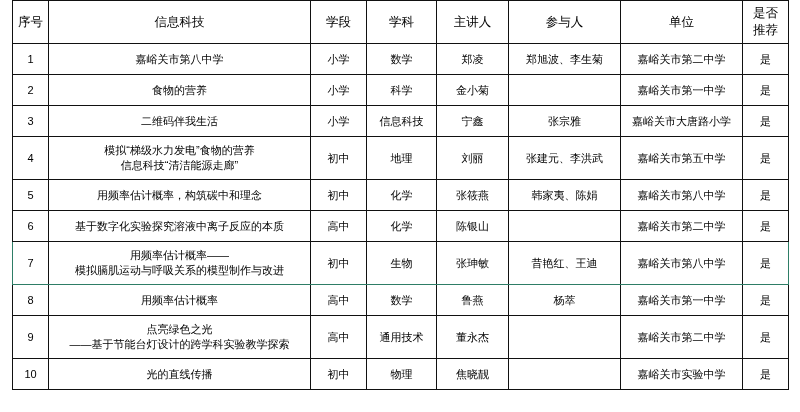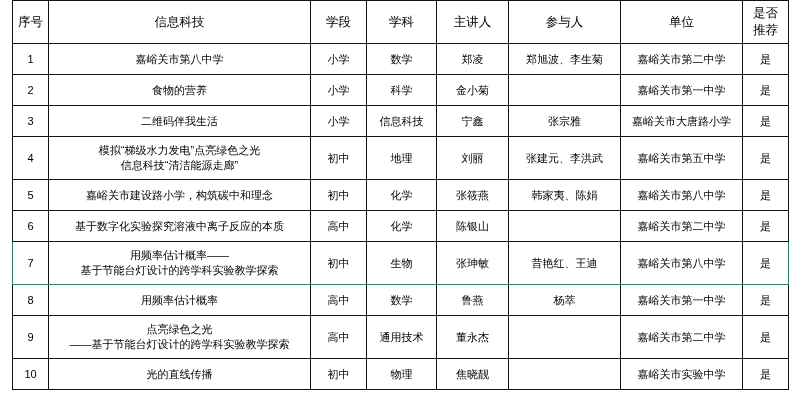--- a/index.html
+++ b/index.html
@@ -146,51 +146,51 @@
           <td class="col-name name-cell"><span>二维码伴我生活</span></td>
           <td class="col-stage">小学</td>
           <td class="col-subject">信息科技</td>
           <td class="col-speaker">宁鑫</td>
           <td class="col-participants">张宗雅</td>
           <td class="col-unit">嘉峪关市大唐路小学</td>
           <td class="col-rec">是</td>
         </tr>
         <tr class="tall">
           <td class="col-seq">4</td>
-          <td class="col-name name-cell"><span>模拟“梯级水力发电”点亮绿色之光</span><span class="l2">信息科技“清洁能源走廊”</span></td>
+          <td class="col-name name-cell"><span>模拟“梯级水力发电”食物的营养</span><span class="l2">信息科技“清洁能源走廊”</span></td>
           <td class="col-stage">初中</td>
           <td class="col-subject">地理</td>
           <td class="col-speaker">刘丽</td>
           <td class="col-participants">张建元、李洪武</td>
           <td class="col-unit">嘉峪关市第五中学</td>
           <td class="col-rec">是</td>
         </tr>
         <tr>
           <td class="col-seq">5</td>
-          <td class="col-name name-cell"><span>嘉峪关市建设路小学，构筑碳中和理念</span></td>
+          <td class="col-name name-cell"><span>用频率估计概率，构筑碳中和理念</span></td>
           <td class="col-stage">初中</td>
           <td class="col-subject">化学</td>
           <td class="col-speaker">张筱燕</td>
           <td class="col-participants">韩家夷、陈娟</td>
           <td class="col-unit">嘉峪关市第八中学</td>
           <td class="col-rec">是</td>
         </tr>
         <tr>
           <td class="col-seq">6</td>
           <td class="col-name name-cell"><span>基于数字化实验探究溶液中离子反应的本质</span></td>
           <td class="col-stage">高中</td>
           <td class="col-subject">化学</td>
           <td class="col-speaker">陈银山</td>
           <td class="col-participants"></td>
           <td class="col-unit">嘉峪关市第二中学</td>
           <td class="col-rec">是</td>
         </tr>
         <tr class="highlight tall">
           <td class="col-seq">7</td>
-          <td class="col-name name-cell"><span>用频率估计概率——</span><span class="l2">基于节能台灯设计的跨学科实验教学探索</span></td>
+          <td class="col-name name-cell"><span>用频率估计概率——</span><span class="l2">模拟膈肌运动与呼吸关系的模型制作与改进</span></td>
           <td class="col-stage">初中</td>
           <td class="col-subject">生物</td>
           <td class="col-speaker">张珅敏</td>
           <td class="col-participants">昔艳红、王迪</td>
           <td class="col-unit">嘉峪关市第八中学</td>
           <td class="col-rec">是</td>
         </tr>
         <tr>
           <td class="col-seq">8</td>
           <td class="col-name name-cell"><span>用频率估计概率</span></td>

